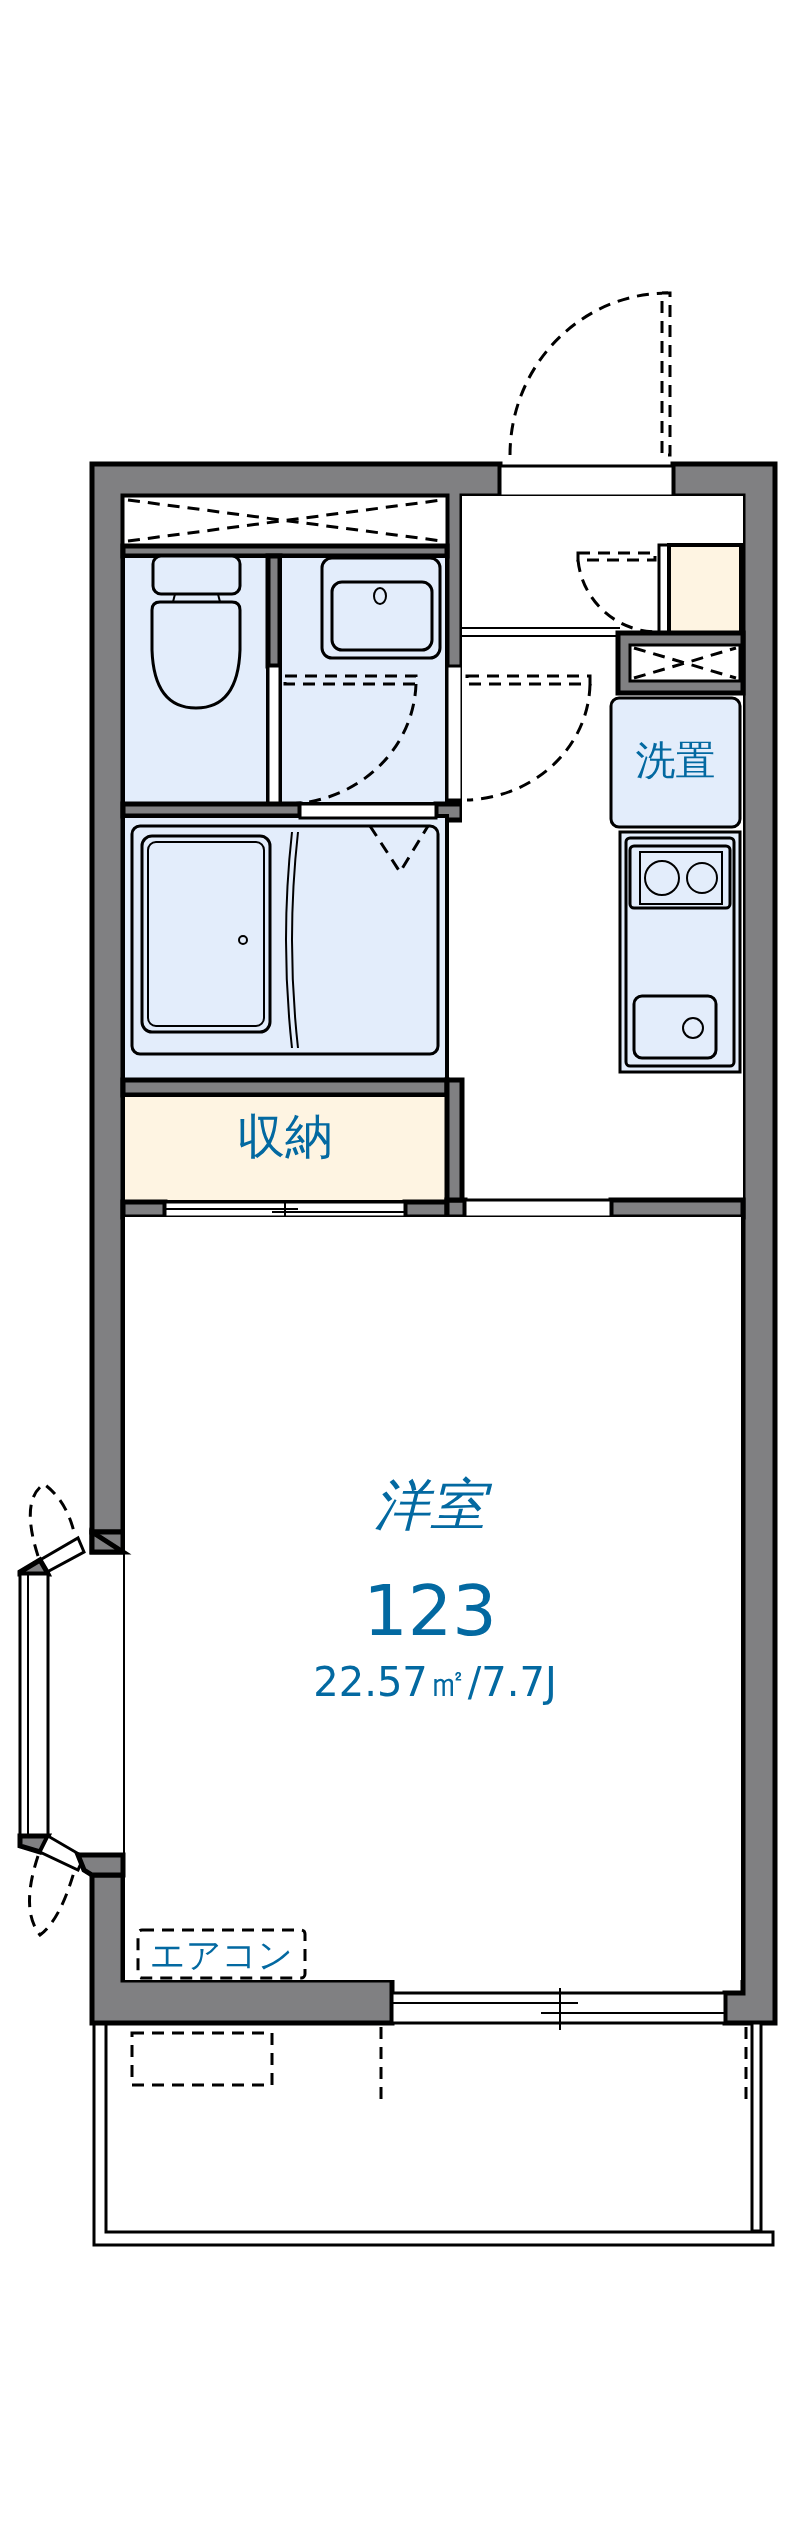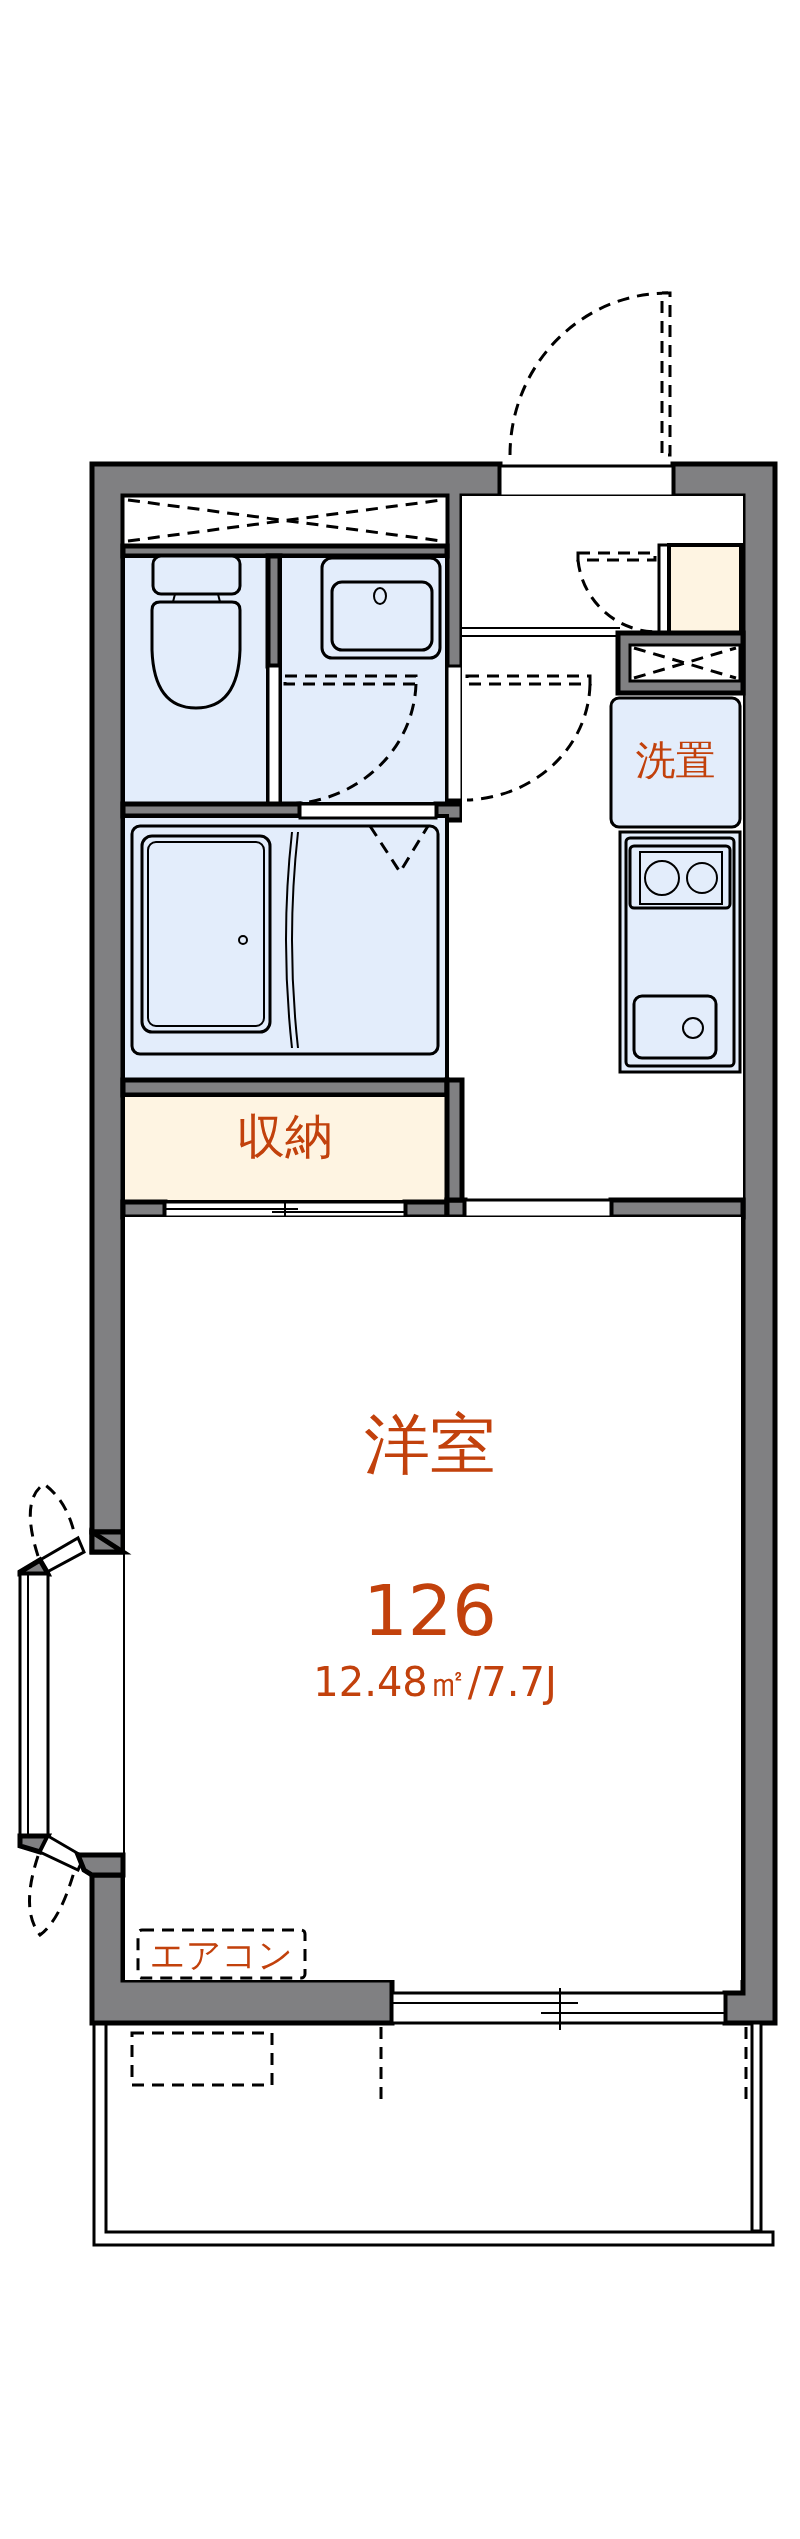--- a/index.html
+++ b/index.html
@@ -7,21 +7,21 @@
   #plan { position: absolute; left: 0; top: 0; width: 800px; height: 2539px; }
   .wall { fill: #808082; stroke: #000; stroke-width: 5; stroke-linejoin: miter; }
   .wet { fill: #e3edfb; stroke: #000; stroke-width: 4; }
   .cream { fill: #fef4e2; stroke: #000; stroke-width: 4; }
   .line { fill: none; stroke: #000; stroke-width: 3; }
   .thin { fill: none; stroke: #000; stroke-width: 2; }
   .dash { fill: none; stroke: #000; stroke-width: 3; stroke-dasharray: 12 8; }
   .dashw { fill: #fff; stroke: #000; stroke-width: 3; stroke-dasharray: 12 8; }
   .white { fill: #fff; stroke: #000; stroke-width: 3; }
   .fix { fill: #e3edfb; stroke: #000; stroke-width: 3; }
-  .label { position: absolute; font-family: "DejaVu Sans", sans-serif; color: #c2410c; text-align: center; white-space: nowrap; line-height: 1; }
+  .label { position: absolute; font-family: "DejaVu Sans", sans-serif; color: #0369a1; text-align: center; white-space: nowrap; line-height: 1; }
 </style>
 </head>
 <body>
 
 <svg id="plan" viewBox="0 0 800 2539" xmlns="http://www.w3.org/2000/svg">
 
   <g>
     <path class="dash" d="M 510 455 A 158 162 0 0 1 668 293"></path>
     <rect class="dashw" x="662" y="293" width="8" height="162"></rect>
   </g>
@@ -163,19 +163,19 @@
     <path class="dash" d="M 381 2027 L 381 2100"></path>
     <path class="dash" d="M 746 2027 L 746 2100"></path>
     <rect class="dashw" x="132" y="2033" width="140" height="52"></rect>
   </g>
 </svg>
 
 <div class="label" style="left:123px; top:1112px; width:324px; font-size:48px;">収納</div>
 
 <div class="label" style="left:611px; top:740px; width:129px; font-size:40px;">洗置</div>
 
-<div class="label" style="left:280px; top:1412px; width:300px; font-size:66px;">洋室</div>
+<div class="label" style="left:280px; top:1477px; width:300px; font-size:56px;font-style:italic;">洋室</div>
 
-<div class="label" style="left:280px; top:1576px; width:300px; font-size:70px;">126</div>
+<div class="label" style="left:280px; top:1576px; width:300px; font-size:70px;">123</div>
 
-<div class="label" style="left:240px; top:1662px; width:390px; font-size:40px;">12.48㎡/7.7J</div>
+<div class="label" style="left:240px; top:1662px; width:390px; font-size:40px;">22.57㎡/7.7J</div>
 
 <div class="label" style="left:138px; top:1938px; width:167px; font-size:35px;">エアコン</div>
 
 </body></html>

